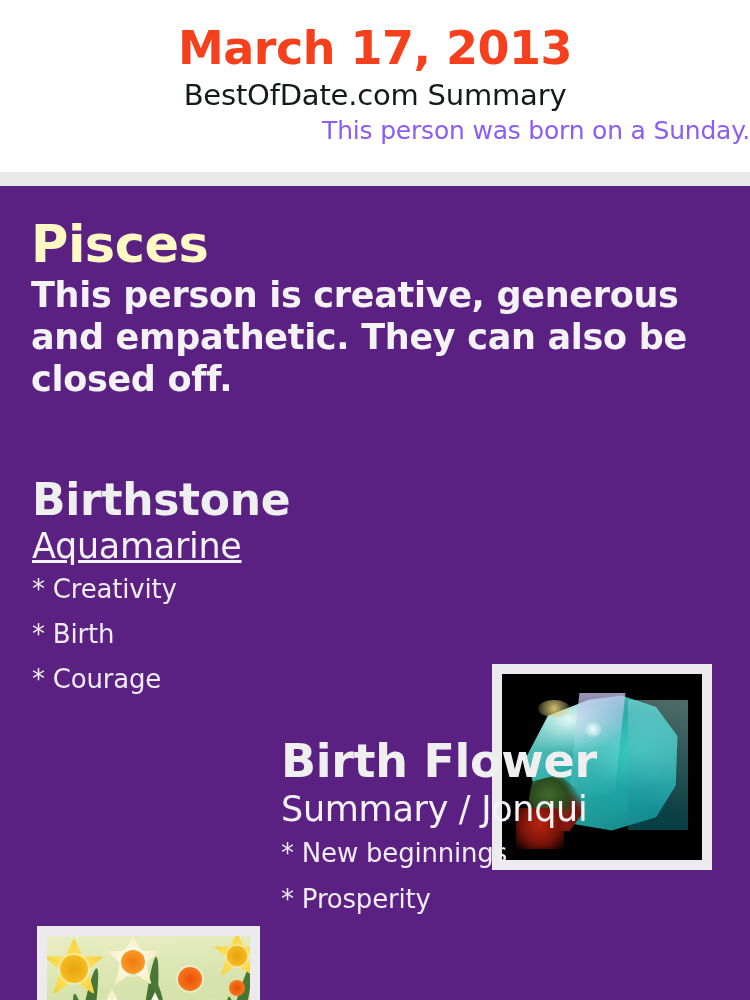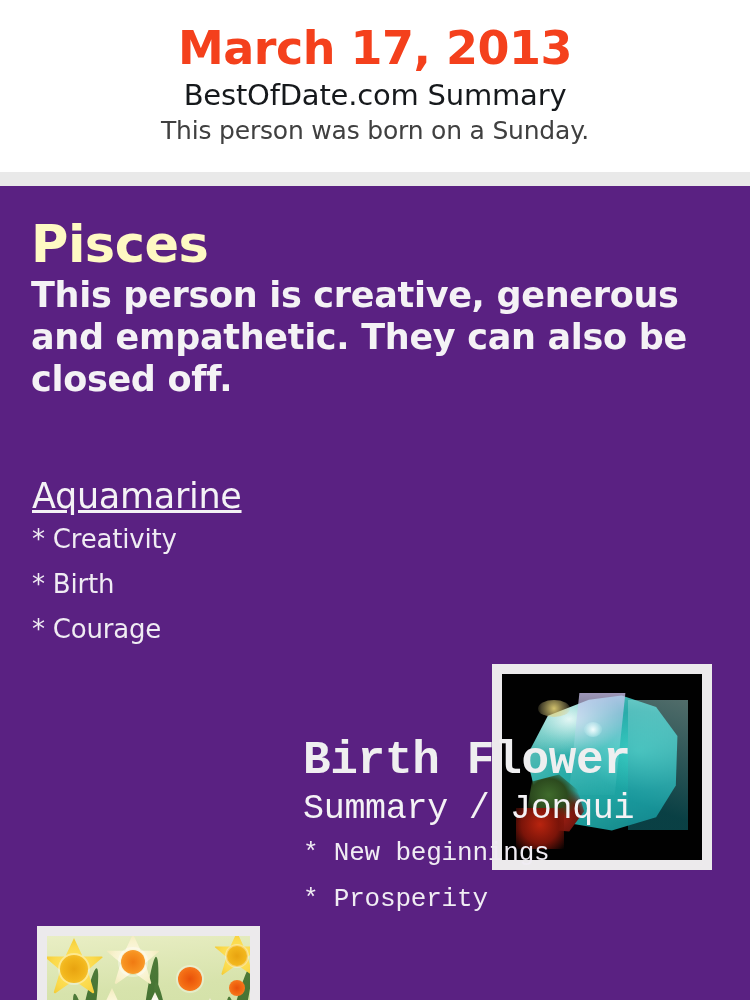--- a/index.html
+++ b/index.html
@@ -46,24 +46,25 @@
     font-size: 29px;
     font-weight: normal;
     color: #16191c;
     line-height: 38px;
     margin: 0;
     letter-spacing: -0.2px;
   }
   .header-born {
     font-size: 25px;
     font-weight: normal;
-    color: #404040;
+    color: #8b5cf6;
     line-height: 34px;
     margin: 0;
     letter-spacing: -0.2px;
+    text-align: right;
   }
 
   .divider-strip {
     position: absolute;
     left: 0;
     top: 172px;
     width: 750px;
     height: 14px;
     background: #e9e9e9;
   }
@@ -294,24 +295,23 @@
     top: 24%;
     width: 52%;
     height: 52%;
     border-radius: 50%;
     box-shadow: inset 0 0 0 2px rgba(255,255,255,0.35);
   }
 
   
   .flower-text {
     position: absolute;
-    left: 303px;
+    left: 281px;
     top: 548px;
     width: 430px;
-    font-family: Liberation Mono, monospace;
   }
   .flower-title {
     font-size: 46px;
     font-weight: bold;
     color: #efeff0;
     line-height: 54px;
     margin: 0;
     letter-spacing: -0.3px;
   }
   .flower-name {
@@ -340,20 +340,21 @@
   <div class="divider-strip"></div>
 
   <div class="body-panel">
 
     <div class="zodiac">
       <div class="zodiac-title">Pisces</div>
       <div class="zodiac-desc">This person is creative, generous and empathetic. They can also be closed off.</div>
     </div>
 
     <div class="stone-text">
+      <div class="stone-title">Birthstone</div>
       <div class="stone-name">Aquamarine</div>
       <ul class="bullet-list">
         <li>* Creativity</li>
         <li>* Birth</li>
         <li>* Courage</li>
       </ul>
     </div>
 
     <div class="photo-frame stone">
       <div class="photo-inner stone-photo">

